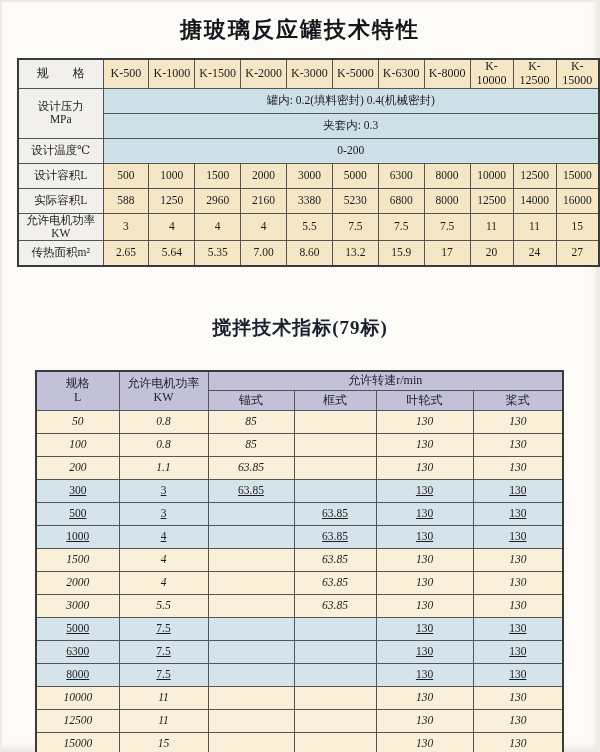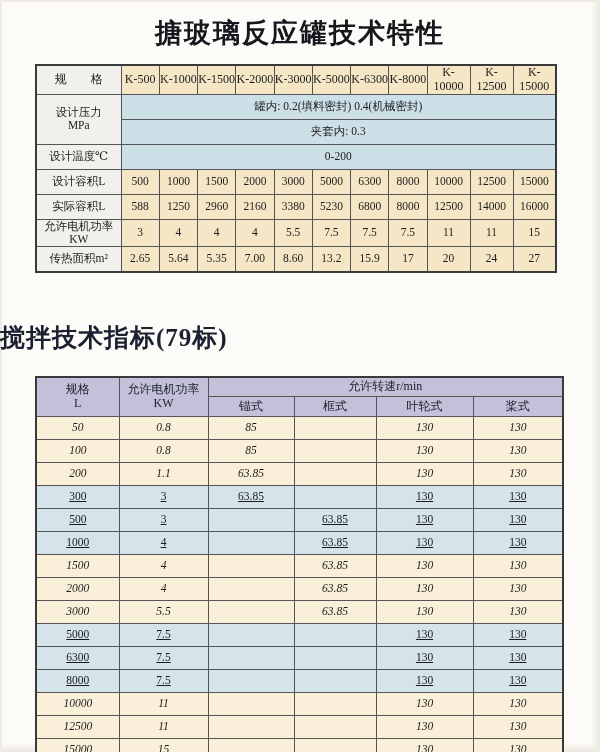--- a/index.html
+++ b/index.html
@@ -12,39 +12,39 @@
     overflow: hidden;
   }
   .page {
     width: 600px; height: 752px;
     padding-top: 15px;
     box-shadow: inset 0 0 0 2px #edebe4, inset -4px -4px 6px #e7e5de;
   }
   .title1 {
     margin: 0 0 13px 0;
     text-align: center;
-    font-size: 27px;
+    font-size: 22px;
     font-weight: bold;
     letter-spacing: 2px;
     color: #16161c;
   }
   .title2 {
-    margin: 48px 0 22px 0;
-    text-align: left;
-    font-size: 25px;
+    margin: 48px 0 29px 0;
+    text-align: center;
+    font-size: 19px;
     font-weight: 600;
     letter-spacing: 1px;
     color: #1b2030;
   }
   table {
     border-collapse: collapse;
     table-layout: fixed;
     border: 2px solid #3a3a3a;
   }
-  #t1 { width: 522px; margin-left: 35px; }
+  #t1 { width: 583px; margin-left: 17px; }
   #t1 th, #t1 td {
     border: 1px solid #555;
     text-align: center;
     vertical-align: middle;
     font-size: 11.5px;
     font-weight: normal;
     padding: 0;
     height: 25px;
     line-height: 1.15;
     overflow: hidden;

